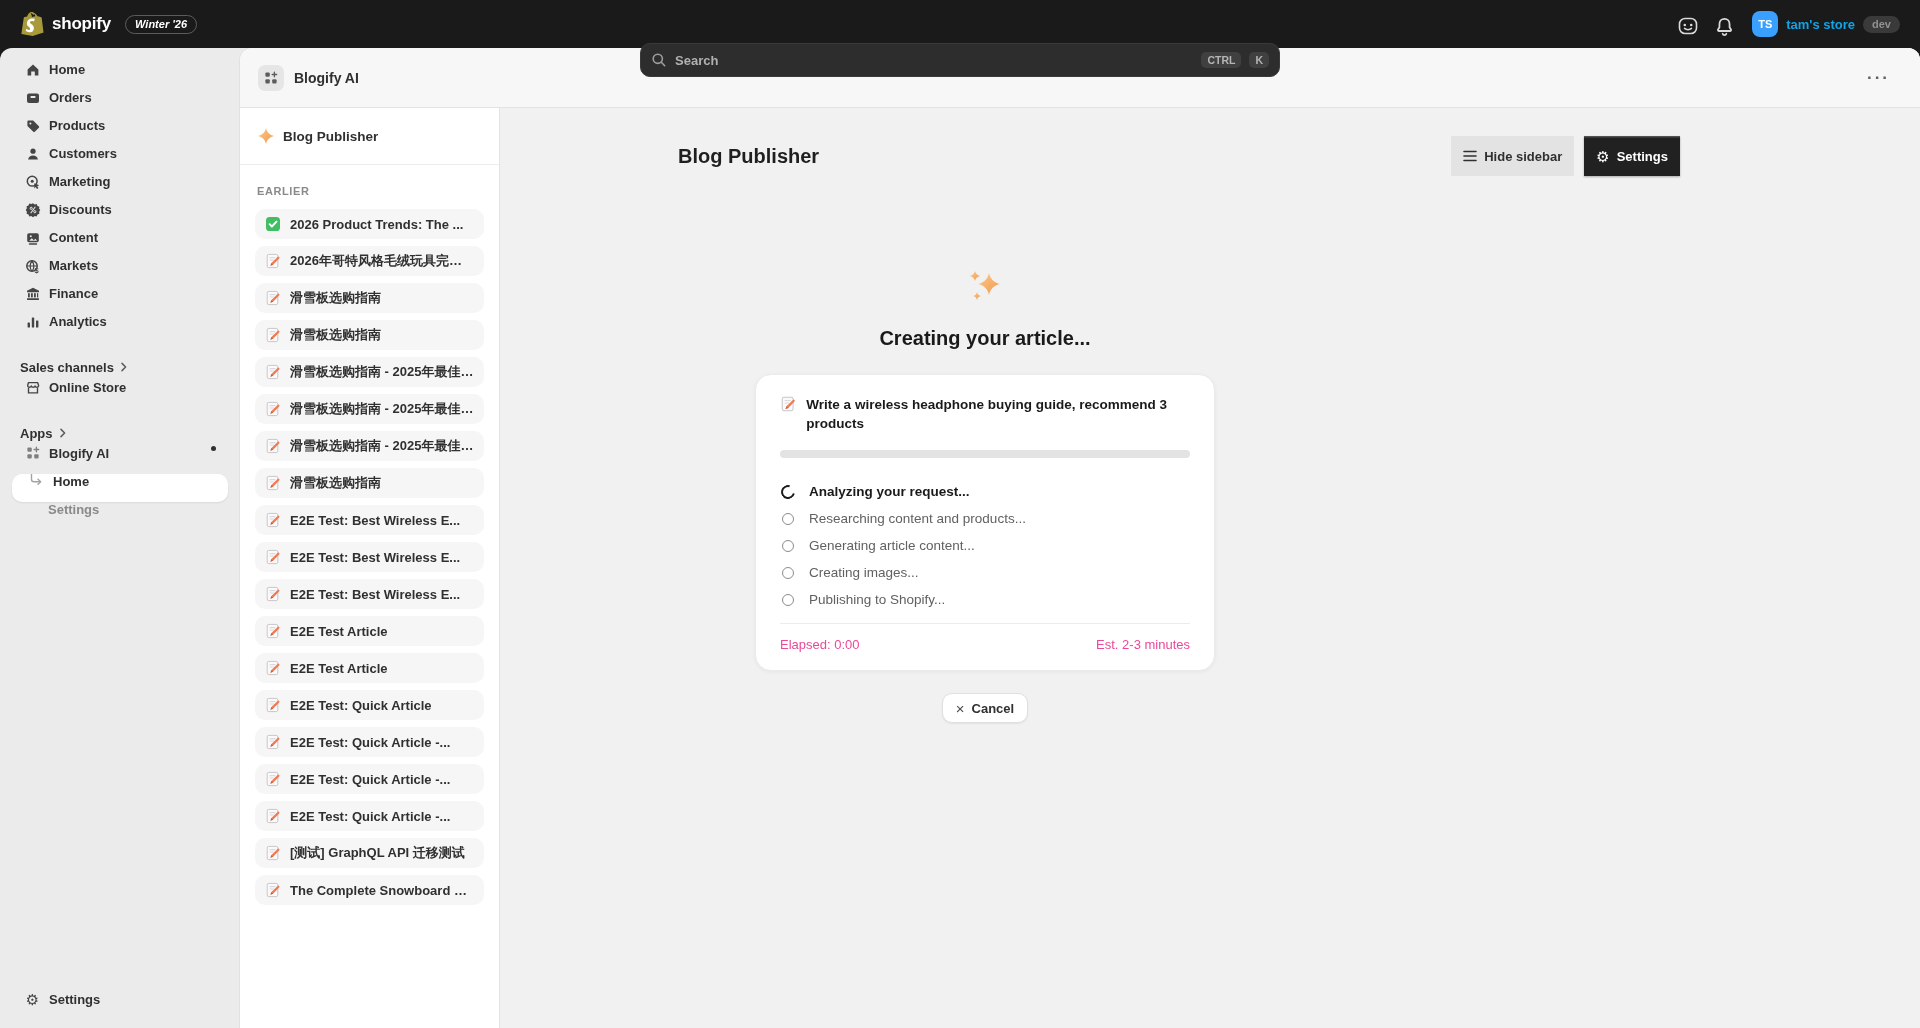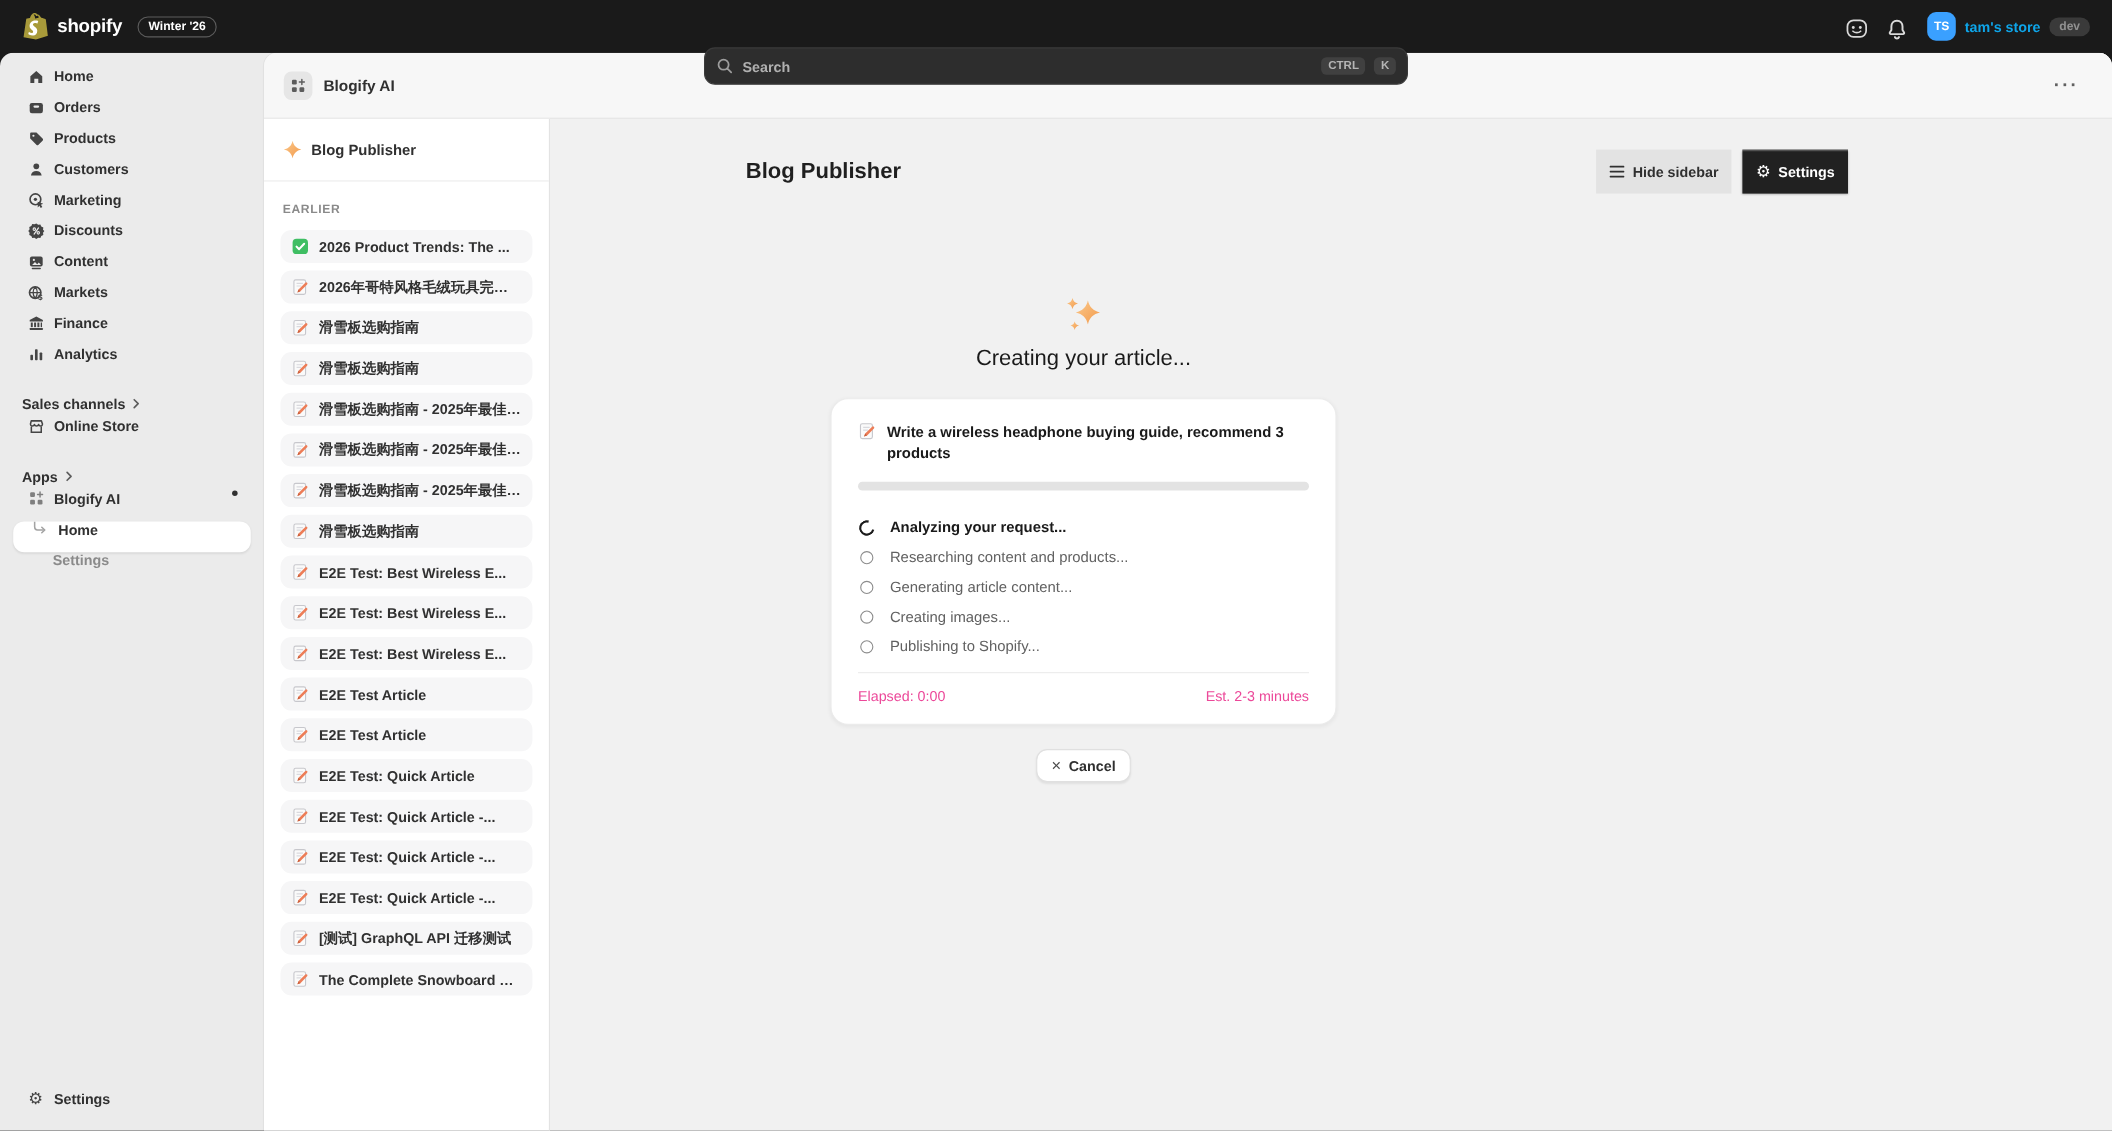--- a/index.html
+++ b/index.html
@@ -13,21 +13,21 @@
 
   
   .topbar {
     height:48px; display:flex; align-items:center;
     padding:0 20px; position:relative; background:#1a1a1a;
   }
   .brand { display:flex; align-items:center; gap:8px; }
   .brand-word { color:#fff; font-size:17px; font-weight:700; letter-spacing:-0.2px; }
   .edition-badge {
     margin-left:6px; border:1px solid #5c5c5c; border-radius:10px;
-    padding:2px 9px 3px; color:#fff; font-size:11px; font-weight:700;
+    padding:2px 9px 3px; color:#fff; font-size:11px; font-style:italic; font-weight:700;
   }
   .search-box {
     position:absolute; left:50%; top:7px; transform:translateX(-50%);
     width:640px; height:34px; background:#2d2d2d; border:1px solid #3a3a3a;
     border-radius:10px; display:flex; align-items:center; padding:0 10px; gap:8px;margin-top:36px;
   }
   .search-input {
     flex:1; background:transparent; border:none; outline:none;
     color:#e3e3e3; font-size:13px; font-weight:600; font-family:inherit;
   }
@@ -133,21 +133,21 @@
     font-family:inherit;
   }
   .btn-light { background:#e3e3e3; color:#303030; }
   .btn-dark {
     background:#212121; color:#fff;
     box-shadow:inset 0 1.5px 0 rgba(255,255,255,.22), 0 1px 2px rgba(0,0,0,.3);
   }
 
   .status-col { width:970px; display:flex; flex-direction:column; align-items:center; }
   .big-sparkle { margin-top:95px; }
-  .status-heading { margin-top:12px; font-size:20px; font-weight:400; color:#1a1a1a; }
+  .status-heading { margin-top:24px; font-size:20px; font-weight:700; color:#1a1a1a; }
 
   .progress-card {
     margin-top:24px; width:460px; background:#fff; border-radius:16px;
     border:1px solid #ebebeb; box-shadow:0 1px 4px rgba(0,0,0,.05);
     padding:20px 24px 18px;
   }
   .prompt-row { display:flex; align-items:flex-start; gap:10px; }
   .prompt-text { font-size:13.5px; font-weight:700; color:#1a1a1a; line-height:19px; }
   .progress-track {
     margin-top:17px; height:8px; border-radius:4px; background:#e3e3e3; overflow:hidden;

